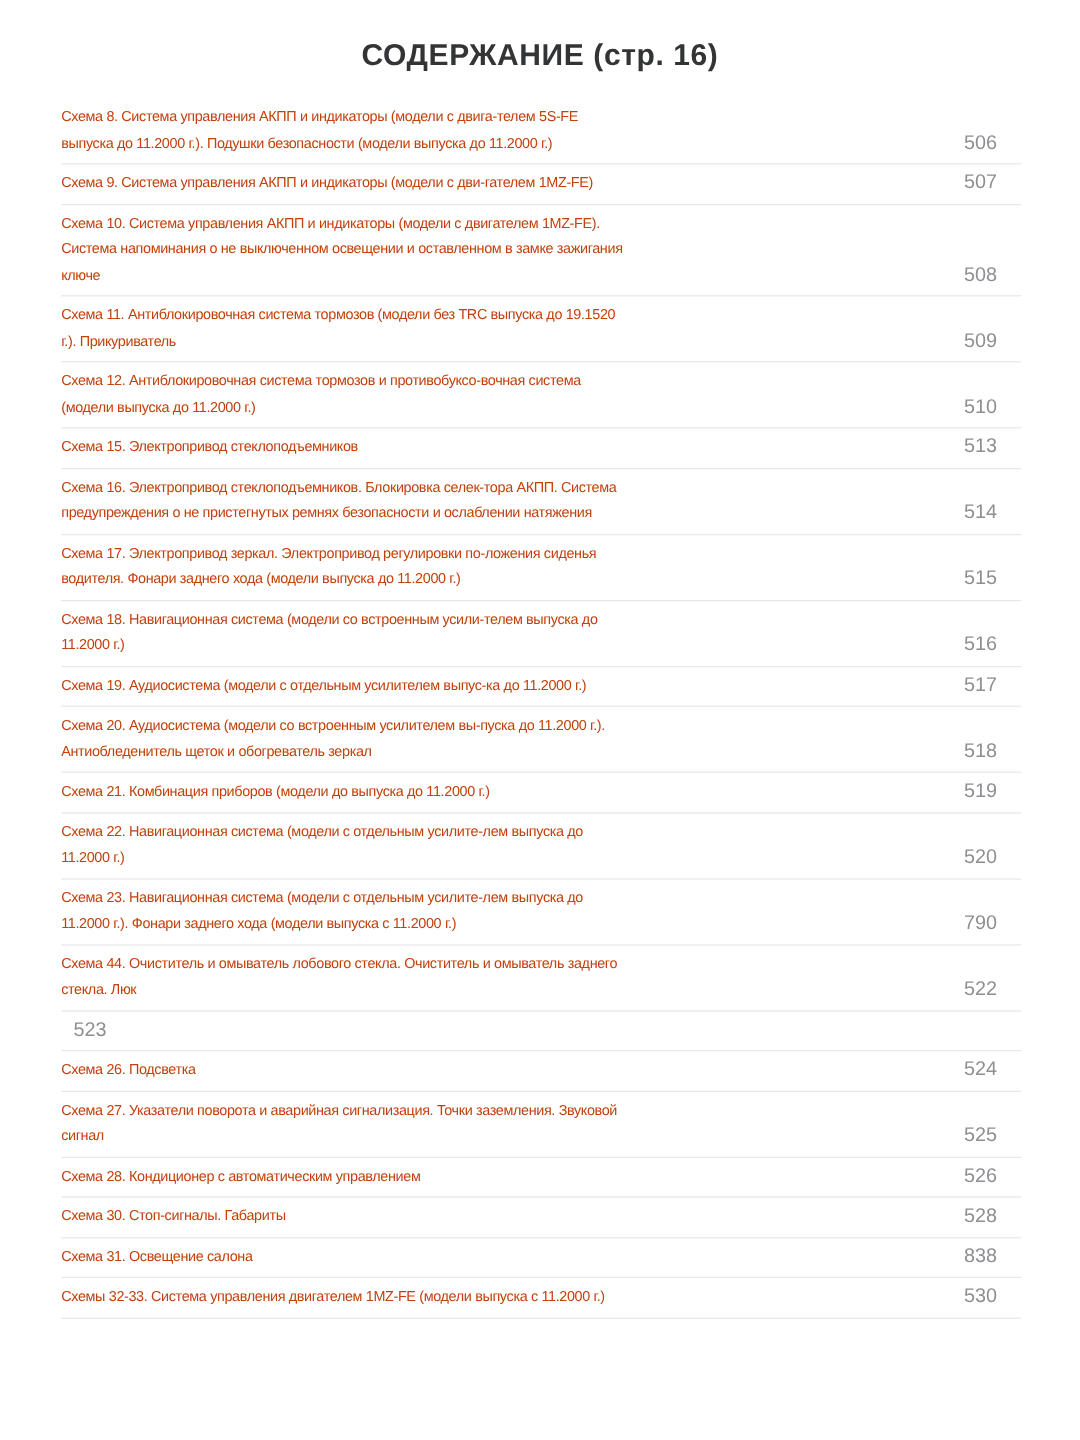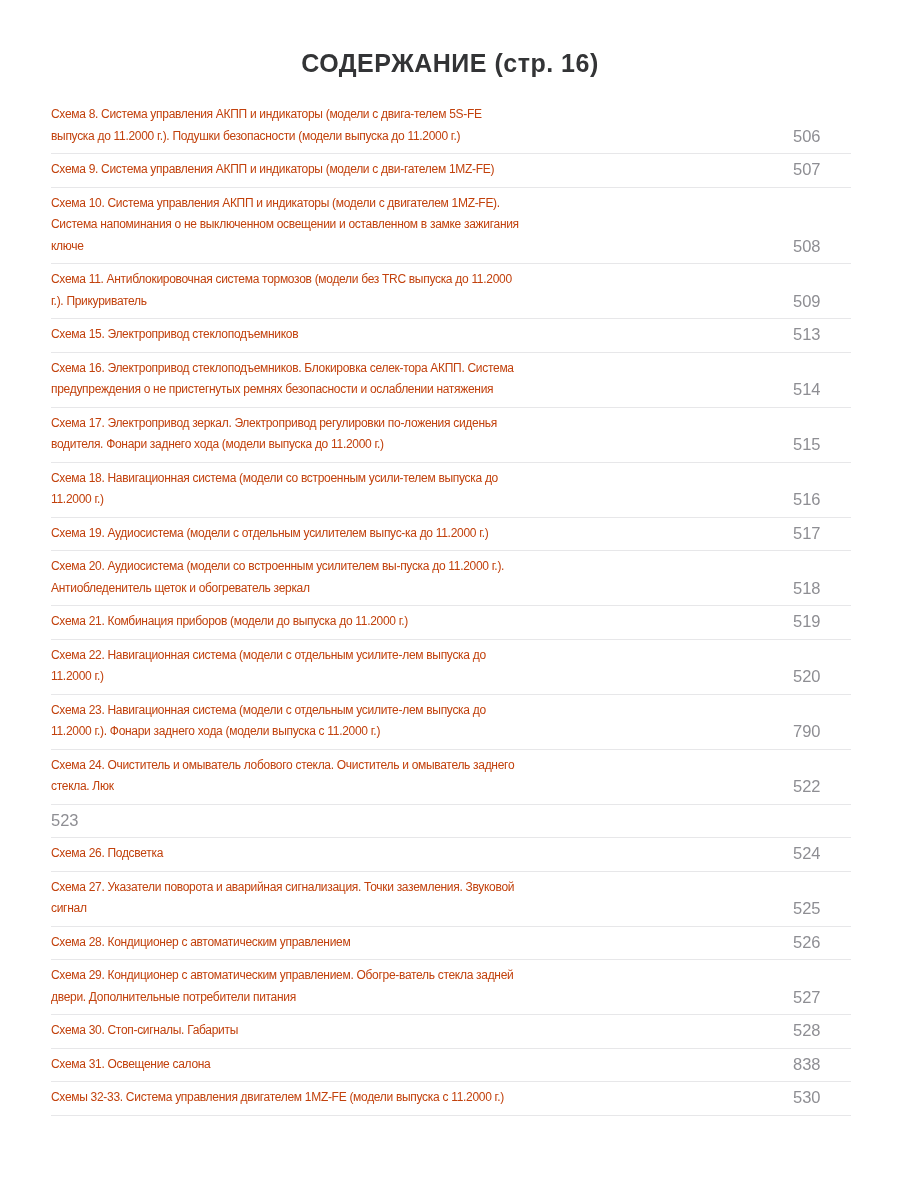--- a/index.html
+++ b/index.html
@@ -7,21 +7,21 @@
     width: 900px;
     height: 1200px;
     overflow: hidden;
     background: #ffffff;
     font-family: "Liberation Sans", "DejaVu Sans", sans-serif;
     -webkit-font-smoothing: antialiased;
   }
   .page { width: 900px; height: 1200px; overflow: hidden; }
   .title {
     margin: 0;
-    padding-top: 48px;
+    padding-top: 31px;
     text-align: center;
     font-size: 25px;
     line-height: 30px;
     font-weight: 700;
     letter-spacing: 0.5px;
     color: #333436;
   }
   .toc { margin: 21px 49px 0 51px; }
   .row {
     display: flex;
@@ -35,21 +35,21 @@
     font-size: 12px;
     line-height: 21.5px;
     letter-spacing: -0.3px;
     color: #c2410c;
     white-space: pre-line;
   }
   .row-page {
     flex: none;
     width: 48px;
     padding-right: 10px;
-    text-align: left;
+    text-align: center;
     font-size: 16.5px;
     line-height: 21.5px;
     color: #8e8e93;
   }
 </style>
 </head>
 <body>
 
 <div class="page">
   <h1 class="title">СОДЕРЖАНИЕ (стр. 16)</h1>
@@ -63,23 +63,28 @@
         <div class="row-title">Схема 9. Система управления АКПП и индикаторы (модели с дви-гателем 1MZ-FE)</div>
         <div class="row-page">507</div>
       </div>
       <div class="row">
         <div class="row-title">Схема 10. Система управления АКПП и индикаторы (модели с двигателем 1MZ-FE).
 Система напоминания о не выключенном освещении и оставленном в замке зажигания
 ключе</div>
         <div class="row-page">508</div>
       </div>
       <div class="row">
-        <div class="row-title">Схема 11. Антиблокировочная система тормозов (модели без TRC выпуска до 11.2000
+        <div class="row-title">Схема 11. Антиблокировочная система тормозов (модели без TRC выпуска до 19.1520
 г.). Прикуриватель</div>
         <div class="row-page">509</div>
+      </div>
+      <div class="row">
+        <div class="row-title">Схема 12. Антиблокировочная система тормозов и противобуксо-вочная система
+(модели выпуска до 11.2000 г.)</div>
+        <div class="row-page">510</div>
       </div>
       <div class="row">
         <div class="row-title">Схема 15. Электропривод стеклоподъемников</div>
         <div class="row-page">513</div>
       </div>
       <div class="row">
         <div class="row-title">Схема 16. Электропривод стеклоподъемников. Блокировка селек-тора АКПП. Система
 предупреждения о не пристегнутых ремнях безопасности и ослаблении натяжения</div>
         <div class="row-page">514</div>
       </div>
@@ -110,46 +115,41 @@
         <div class="row-title">Схема 22. Навигационная система (модели с отдельным усилите-лем выпуска до
 11.2000 г.)</div>
         <div class="row-page">520</div>
       </div>
       <div class="row">
         <div class="row-title">Схема 23. Навигационная система (модели с отдельным усилите-лем выпуска до
 11.2000 г.). Фонари заднего хода (модели выпуска с 11.2000 г.)</div>
         <div class="row-page">790</div>
       </div>
       <div class="row">
-        <div class="row-title">Схема 24. Очиститель и омыватель лобового стекла. Очиститель и омыватель заднего
+        <div class="row-title">Схема 44. Очиститель и омыватель лобового стекла. Очиститель и омыватель заднего
 стекла. Люк</div>
         <div class="row-page">522</div>
       </div>
       <div class="row">
         <div class="row-page">523</div>
       </div>
       <div class="row">
         <div class="row-title">Схема 26. Подсветка</div>
         <div class="row-page">524</div>
       </div>
       <div class="row">
         <div class="row-title">Схема 27. Указатели поворота и аварийная сигнализация. Точки заземления. Звуковой
 сигнал</div>
         <div class="row-page">525</div>
       </div>
       <div class="row">
         <div class="row-title">Схема 28. Кондиционер с автоматическим управлением</div>
         <div class="row-page">526</div>
       </div>
       <div class="row">
-        <div class="row-title">Схема 29. Кондиционер с автоматическим управлением. Обогре-ватель стекла задней
-двери. Дополнительные потребители питания</div>
-        <div class="row-page">527</div>
-      </div>
-      <div class="row">
         <div class="row-title">Схема 30. Стоп-сигналы. Габариты</div>
         <div class="row-page">528</div>
       </div>
       <div class="row">
         <div class="row-title">Схема 31. Освещение салона</div>
         <div class="row-page">838</div>
       </div>
       <div class="row">
         <div class="row-title">Схемы 32-33. Система управления двигателем 1MZ-FE (модели выпуска с 11.2000 г.)</div>
         <div class="row-page">530</div>

